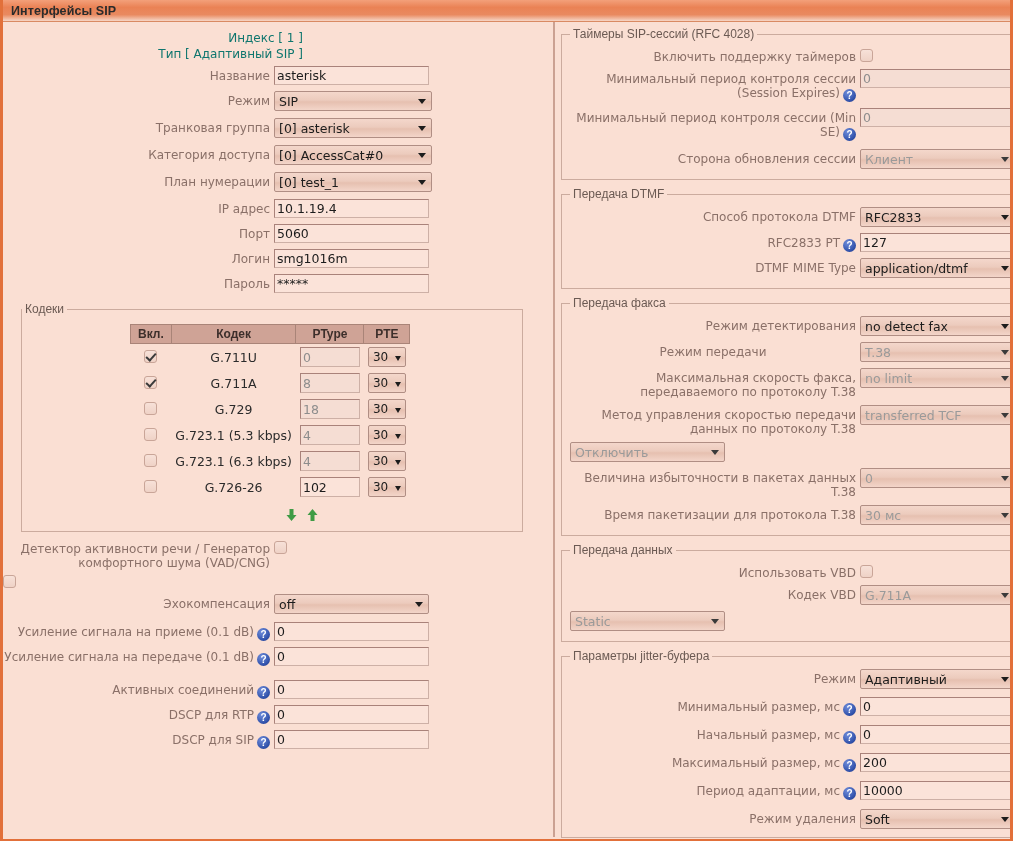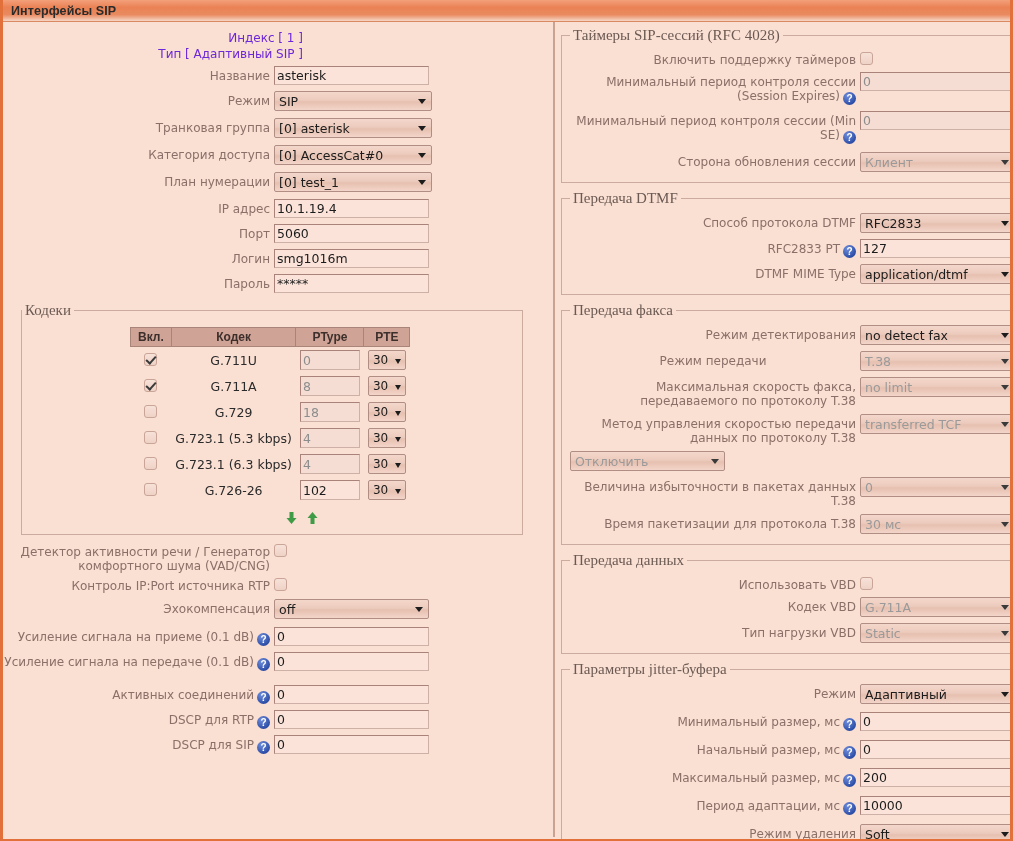--- a/index.html
+++ b/index.html
@@ -53,21 +53,21 @@
     text-align: right;
     color: #8a7068;
     font-size: 12px;
     line-height: 14px;
     padding-top: 3px;
     padding-right: 4px;
     font-family: "DejaVu Sans", sans-serif;
   }
   .plainrow {
     text-align: right;
-    color: #6d28d9;
+    color: #0f766e;
     font-size: 12px;
     line-height: 15px;
   }
   .helpicon {
     display: inline-block;
     width: 13px; height: 13px;
     border-radius: 50%;
     background: radial-gradient(circle at 35% 30%, #6f8ddb 0%, #2d4ea8 70%, #1b306e 100%);
     color: #fff;
     font-size: 10px; font-weight: bold;
@@ -134,23 +134,23 @@
   }
   
   fieldset.fs {
     border: 1px solid #cbab9e;
     margin: 0 0 7px 0;
     padding: 6px 8px 8px 8px;
     background: transparent;
   }
   fieldset.fs > legend {
     color: #6b5a53;
-    font-size: 15px;
+    font-size: 12px;
     padding: 0 3px;
-    font-family: Liberation Serif, serif;
+    font-family: Liberation Sans, sans-serif;
   }
   
   #codecs-fs { margin: 0 30px 0 18px; padding: 8px 0 6px 0; }
   table.codecs { border-collapse: collapse; margin-left: 108px; }
   table.codecs th {
     background: #cfa396;
     border: 1px solid #a98478;
     color: #3d2f2b;
     font-family: "Liberation Sans", sans-serif;
     font-size: 12px;
@@ -336,21 +336,20 @@
 
       <div class="row" style="margin-top:7px;margin-bottom:3px;">
         <div class="lbl" style="width:271px;line-height:14px;">
           <div>Детектор активности речи / Генератор</div>
           <div>комфортного шума (VAD/CNG)</div>
         </div>
         <span class="cbx"></span>
       </div>
 
       <div class="row" style="margin-bottom:6px;">
-        <div class="lbl" style="width:271px;">Контроль IP:Port источника RTP</div>
         <span class="cbx"></span>
       </div>
 
       <div class="row" style="margin-bottom:8px;">
         <div class="lbl" style="width:271px;">Эхокомпенсация</div>
         <div class="sel" style="width:155px;">
           <span>off</span>
           <span class="arr"></span>
         </div>
       </div>
@@ -534,21 +533,20 @@
 
         <div class="row">
           <div class="lbl" style="width:290px;">Кодек VBD</div>
           <div class="sel dim" style="width:155px;">
             <span>G.711A</span>
             <span class="arr"></span>
           </div>
         </div>
 
         <div class="row" style="margin-bottom:2px;">
-          <div class="lbl" style="width:290px;">Тип нагрузки VBD</div>
           <div class="sel dim" style="width:155px;">
             <span>Static</span>
             <span class="arr"></span>
           </div>
         </div>
       </fieldset>
 
       <fieldset class="fs" style="margin:0 4px 0 6px;">
         <legend>Параметры jitter-буфера</legend>
 

